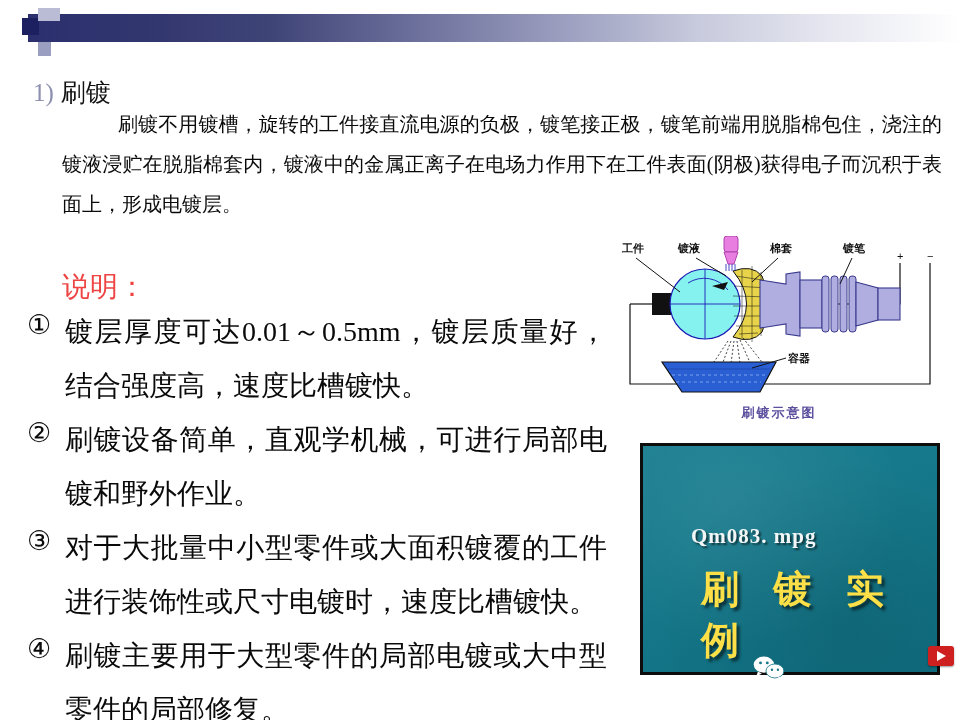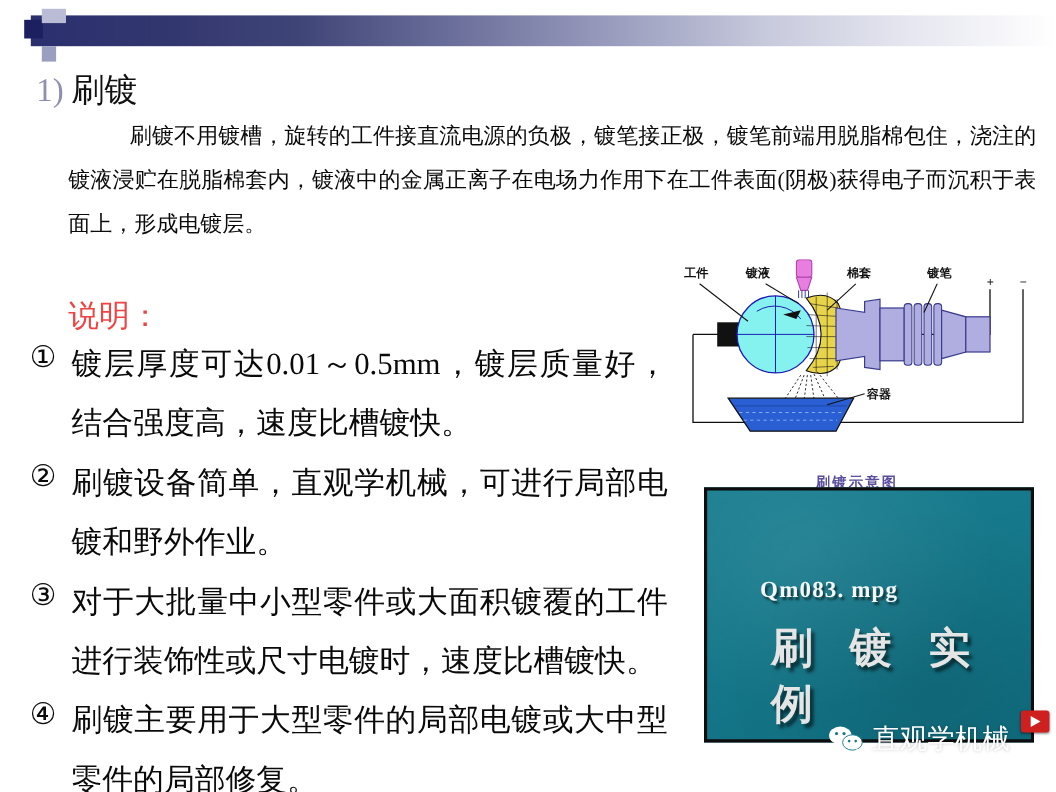--- a/index.html
+++ b/index.html
@@ -53,22 +53,22 @@
     color: #1c1f54;
     letter-spacing: 1px;
     white-space: nowrap;
     z-index: 5;
   }
   #title-text .num { margin-right: 6px; }
 
   
   #subheading {
     position: absolute;
-    left: 33px; top: 62px;
-    font-size: 30px;
+    left: 33px; top: 76px;
+    font-size: 25px;
     white-space: nowrap;
   }
   #subheading .sub-num { color: #8d8fb0; }
   #subheading .sub-txt { color: #111111; margin-left: 7px; }
 
   
   #body-paragraph {
     position: absolute;
     left: 62px; top: 104px;
     width: 880px;
@@ -116,21 +116,21 @@
 
   
   #diagram-figure {
     position: absolute;
     left: 600px; top: 236px;
     width: 358px; height: 202px;
   }
   #diagram-svg { display: block; }
   #diagram-caption {
     position: absolute;
-    left: 0; top: 194px;
+    left: 0; top: 168px;
     width: 358px;
     text-align: center;
     font-size: 13px;
     color: #5b4f9e;
     font-weight: bold;
     letter-spacing: 2px;
   }
 
   
   #video-thumb {
@@ -159,24 +159,24 @@
     font-size: 21px;
     color: #f2f6f6;
     letter-spacing: 1px;
     text-shadow: 2px 2px 2px rgba(0,0,0,0.55);
   }
   #video-title {
     position: absolute;
     left: 58px; top: 118px;
     font-size: 38px;
     font-weight: bold;
-    color: #e5e5e5;
+    color: #fde047;
     letter-spacing: 12px;
     text-shadow: 3px 3px 3px rgba(0,0,0,0.6);
-    font-family: Liberation Serif, serif;
+    font-family: Liberation Sans, sans-serif;
   }
 
   
   #watermark {
     position: absolute;
     left: 752px; top: 655px;
     display: flex;
     align-items: center;
     gap: 7px;
     z-index: 40;
@@ -340,16 +340,15 @@
   <svg id="wechat-icon" viewBox="0 0 40 30">
     <ellipse cx="14" cy="11" rx="12" ry="9.5" fill="#ffffff"></ellipse>
     <path d="M7 19 L5 25 L11.5 21.5 Z" fill="#ffffff"></path>
     <circle cx="10" cy="9" r="1.7" fill="#17788a"></circle>
     <circle cx="18" cy="9" r="1.7" fill="#17788a"></circle>
     <ellipse cx="27" cy="18.5" rx="10.5" ry="8.2" fill="#ffffff" stroke="#17788a" stroke-width="1"></ellipse>
     <path d="M33 25 L35.5 29.5 L29.5 27 Z" fill="#ffffff"></path>
     <circle cx="23.5" cy="17" r="1.4" fill="#17788a"></circle>
     <circle cx="30.5" cy="17" r="1.4" fill="#17788a"></circle>
   </svg>
-  <span id="watermark-text">直观学机械</span>
 </div>
 
 <div id="play-button"></div>
 
 </body></html>

